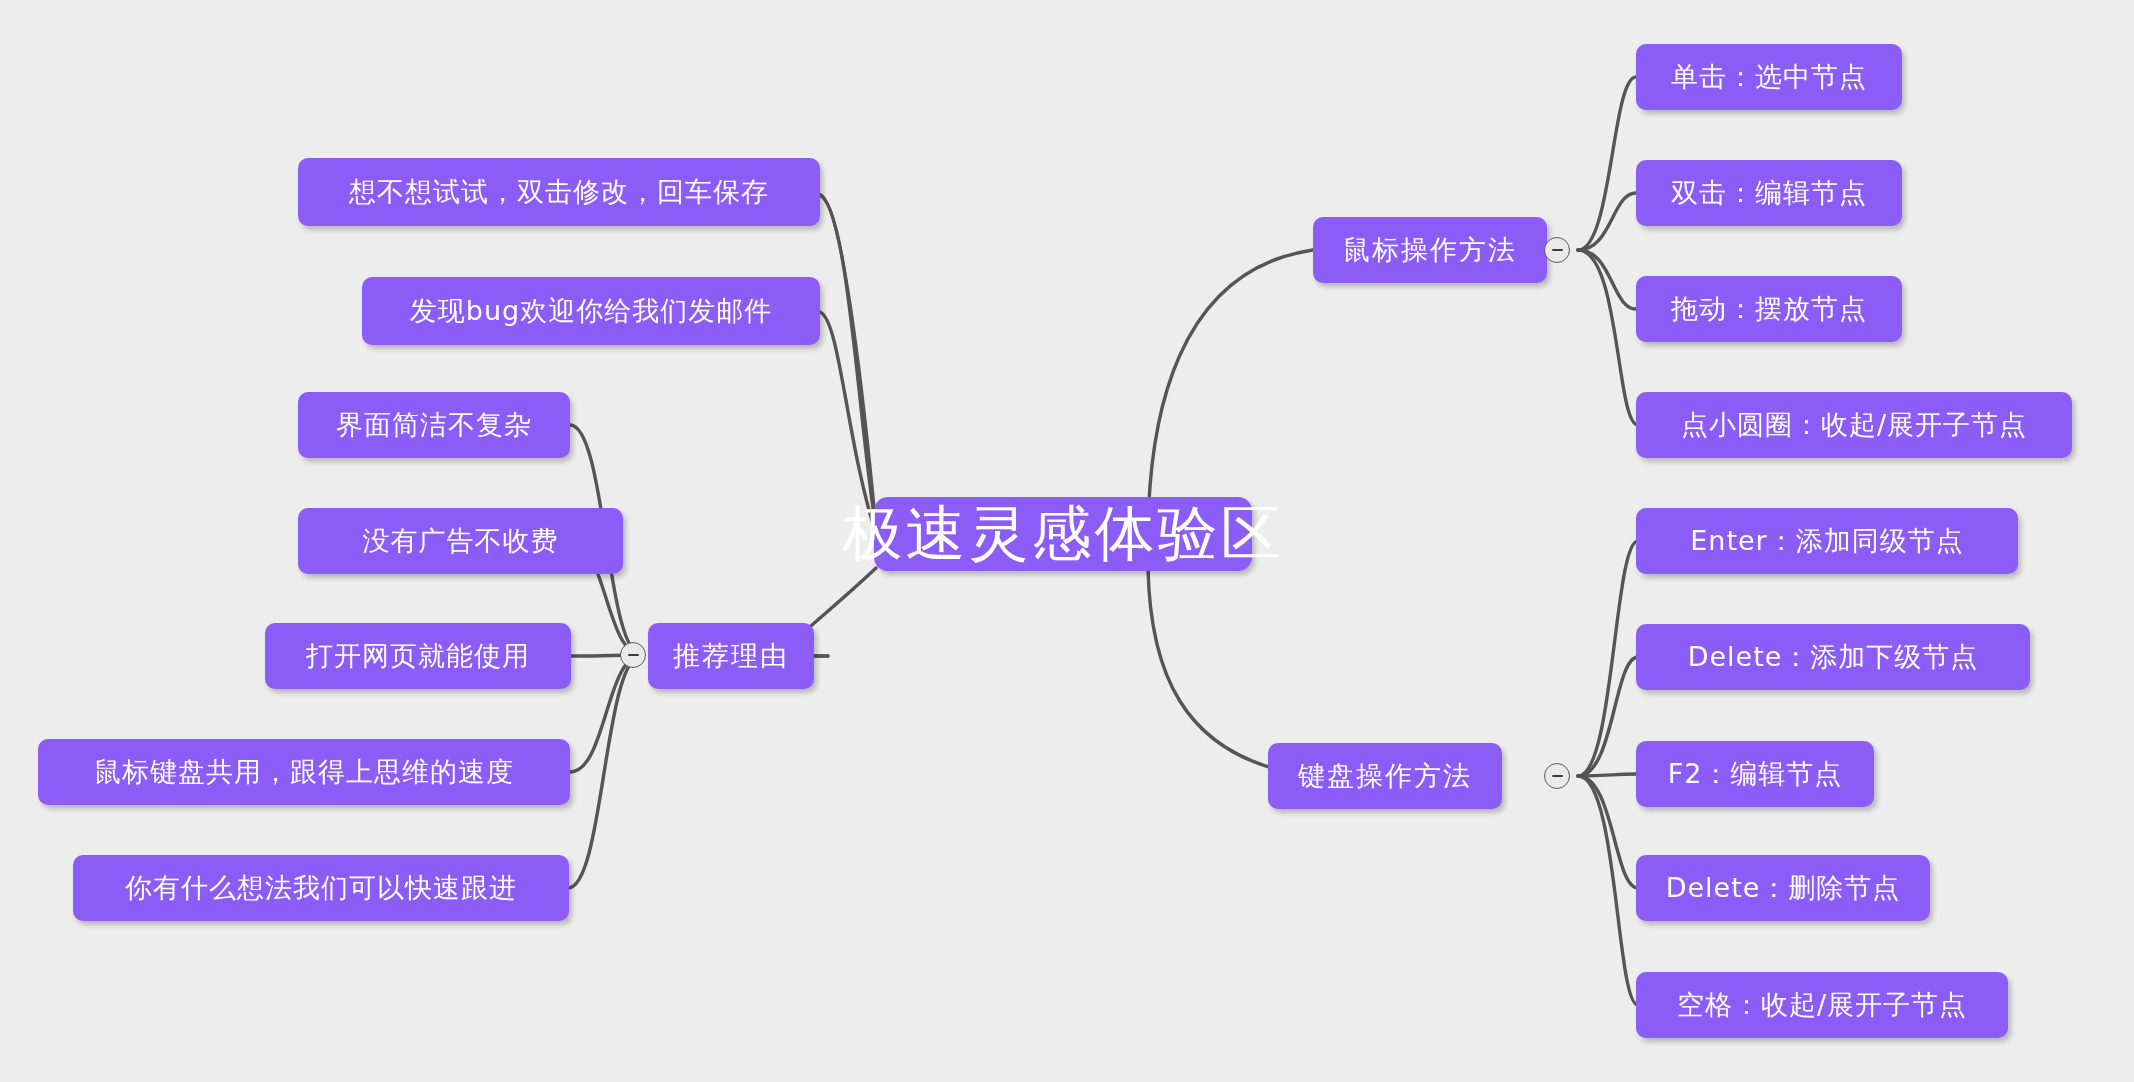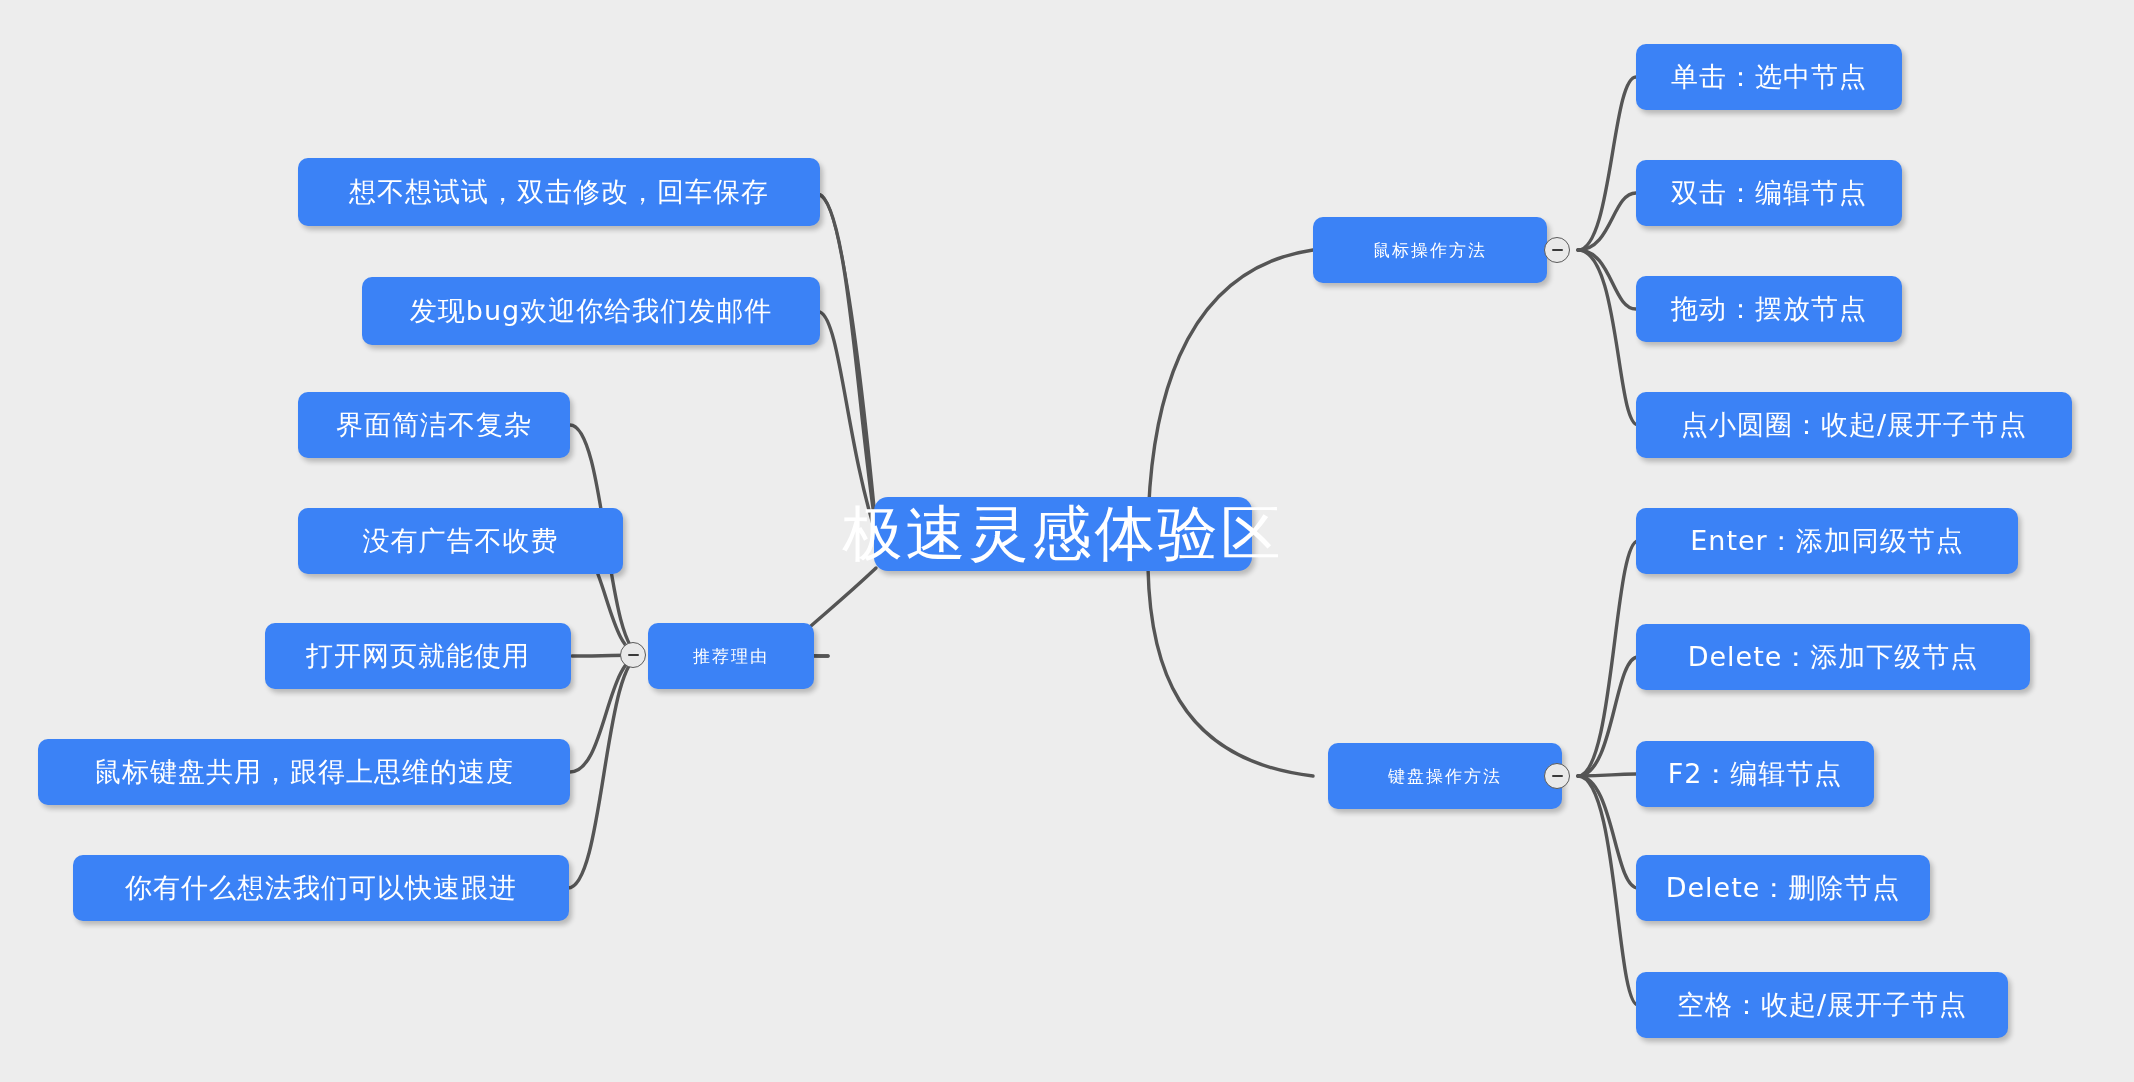--- a/index.html
+++ b/index.html
@@ -19,39 +19,39 @@
     position: absolute;
     left: 0;
     top: 0;
     width: 2134px;
     height: 1082px;
     pointer-events: none;
   }
   .node {
     position: absolute;
     box-sizing: border-box;
-    background: #3b82f6;
+    background: #8b5cf6;
     color: #ffffff;
     border-radius: 10px;
     display: flex;
     align-items: center;
     justify-content: center;
     white-space: nowrap;
     box-shadow: 3px 4px 5px rgba(0,0,0,0.22);
     letter-spacing: 0.5px;
     padding: 0 18px;
   }
   .node.root {
     border-radius: 14px;
     font-size: 60px;
     letter-spacing: 3px;
     padding: 0 26px;
   }
   .node.branch {
-    font-size: 17px;
+    font-size: 27px;
     letter-spacing: 2px;
     align-items: center;
   }
   .node.leaf {
     font-size: 27px;
     letter-spacing: 1px;
   }
   .toggle {
     position: absolute;
     width: 26px;
@@ -130,21 +130,21 @@
   <div class="node leaf" style="left:1636px; top:160px; width:266px; height:66px;">
     <span>双击：编辑节点</span>
   </div>
   <div class="node leaf" style="left:1636px; top:276px; width:266px; height:66px;">
     <span>拖动：摆放节点</span>
   </div>
   <div class="node leaf" style="left:1636px; top:392px; width:436px; height:66px;">
     <span>点小圆圈：收起/展开子节点</span>
   </div>
 
-  <div class="node branch" style="left:1328px; top:743px; width:234px; height:66px;">
+  <div class="node branch" style="left:1268px; top:743px; width:234px; height:66px;">
     <span>键盘操作方法</span>
   </div>
   <div class="toggle" style="left:1544px; top:763px;">
     <span class="bar"></span>
   </div>
 
   <div class="node leaf" style="left:1636px; top:508px; width:382px; height:66px;">
     <span>Enter：添加同级节点</span>
   </div>
   <div class="node leaf" style="left:1636px; top:624px; width:394px; height:66px;">

